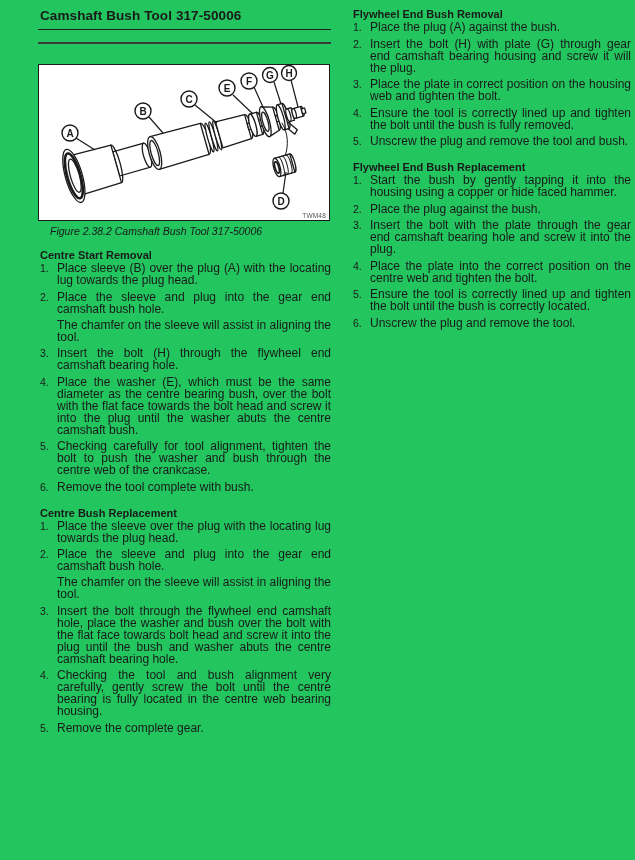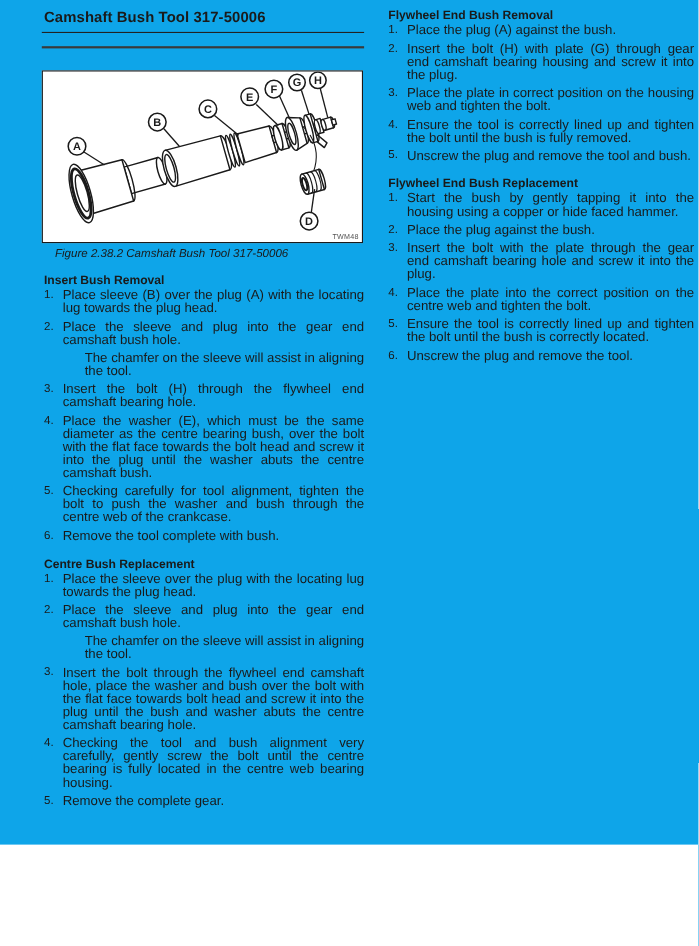--- a/index.html
+++ b/index.html
@@ -1,17 +1,17 @@
 <!DOCTYPE html>
 <html><head>
 <meta charset="utf-8">
 <style>
   html,body{margin:0;padding:0;background:#ffffff;}
   .page{
-    position:relative;width:635px;height:768px;background:#0ea5e9;
+    position:relative;width:635px;height:860px;background:#22c55e;
     font-family:"Liberation Sans", sans-serif;color:#1a1a1a;overflow:hidden;
   }
   .col{position:absolute;top:8px;}
   .col-left{left:38px;width:293px;}
   .col-right{left:351px;width:280px;}
 
   .title{
     font-size:13.5px;font-weight:bold;margin:0;padding:0 0 6px 2px;
     border-bottom:1.4px solid #222;letter-spacing:.1px;
   }
@@ -29,21 +29,21 @@
     letter-spacing:.2px;
   }
   .caption{font-size:10.5px;font-style:italic;margin:4px 0 0 12px;}
 
   .sections-left{margin-top:12px;}
   .section{margin-bottom:14px;}
   .sec-h{font-size:11px;font-weight:bold;margin:0 0 1px 2px;padding:0;}
   .step{display:flex;margin-bottom:4.5px;}
   .step-num{flex:none;width:17px;font-size:10.5px;line-height:12px;padding-left:2px;}
   .step-body{flex:1;font-size:12px;line-height:12px;text-align:justify;}
-  .step-note{margin-top:4px;margin-left:20px;}
+  .step-note{margin-top:4px;}
 </style>
 </head>
 <body>
 
 <div class="page">
 
   <div class="col col-left">
     <h1 class="title">Camshaft Bush Tool 317-50006</h1>
 
     <div class="notes">
@@ -153,21 +153,21 @@
               <text x="242" y="139.5" text-anchor="middle" font-size="10" font-weight="bold" fill="#1a1a1a" stroke="none" font-family="&quot;Liberation Sans&quot;, sans-serif">D</text>
             </g>
           </g>
         </svg>
       <div class="twm">TWM48</div>
     </div>
     <div class="caption">Figure 2.38.2 Camshaft Bush Tool 317-50006</div>
 
     <div class="sections-left" id="left-sections">
         <section class="section">
-          <h2 class="sec-h">Insert Bush Removal</h2>
+          <h2 class="sec-h">Centre Start Removal</h2>
           <div class="step">
             <div class="step-num">1.</div>
             <div class="step-body">
               <div>Place sleeve (B) over the plug (A) with the locating lug towards the plug head.</div>
             </div>
           </div>
           <div class="step">
             <div class="step-num">2.</div>
             <div class="step-body">
               <div>Place the sleeve and plug into the gear end camshaft bush hole.</div>
@@ -242,21 +242,21 @@
           <h2 class="sec-h">Flywheel End Bush Removal</h2>
           <div class="step">
             <div class="step-num">1.</div>
             <div class="step-body">
               <div>Place the plug (A) against the bush.</div>
             </div>
           </div>
           <div class="step">
             <div class="step-num">2.</div>
             <div class="step-body">
-              <div>Insert the bolt (H) with plate (G) through gear end camshaft bearing housing and screw it into the plug.</div>
+              <div>Insert the bolt (H) with plate (G) through gear end camshaft bearing housing and screw it will the plug.</div>
             </div>
           </div>
           <div class="step">
             <div class="step-num">3.</div>
             <div class="step-body">
               <div>Place the plate in correct position on the housing web and tighten the bolt.</div>
             </div>
           </div>
           <div class="step">
             <div class="step-num">4.</div>

